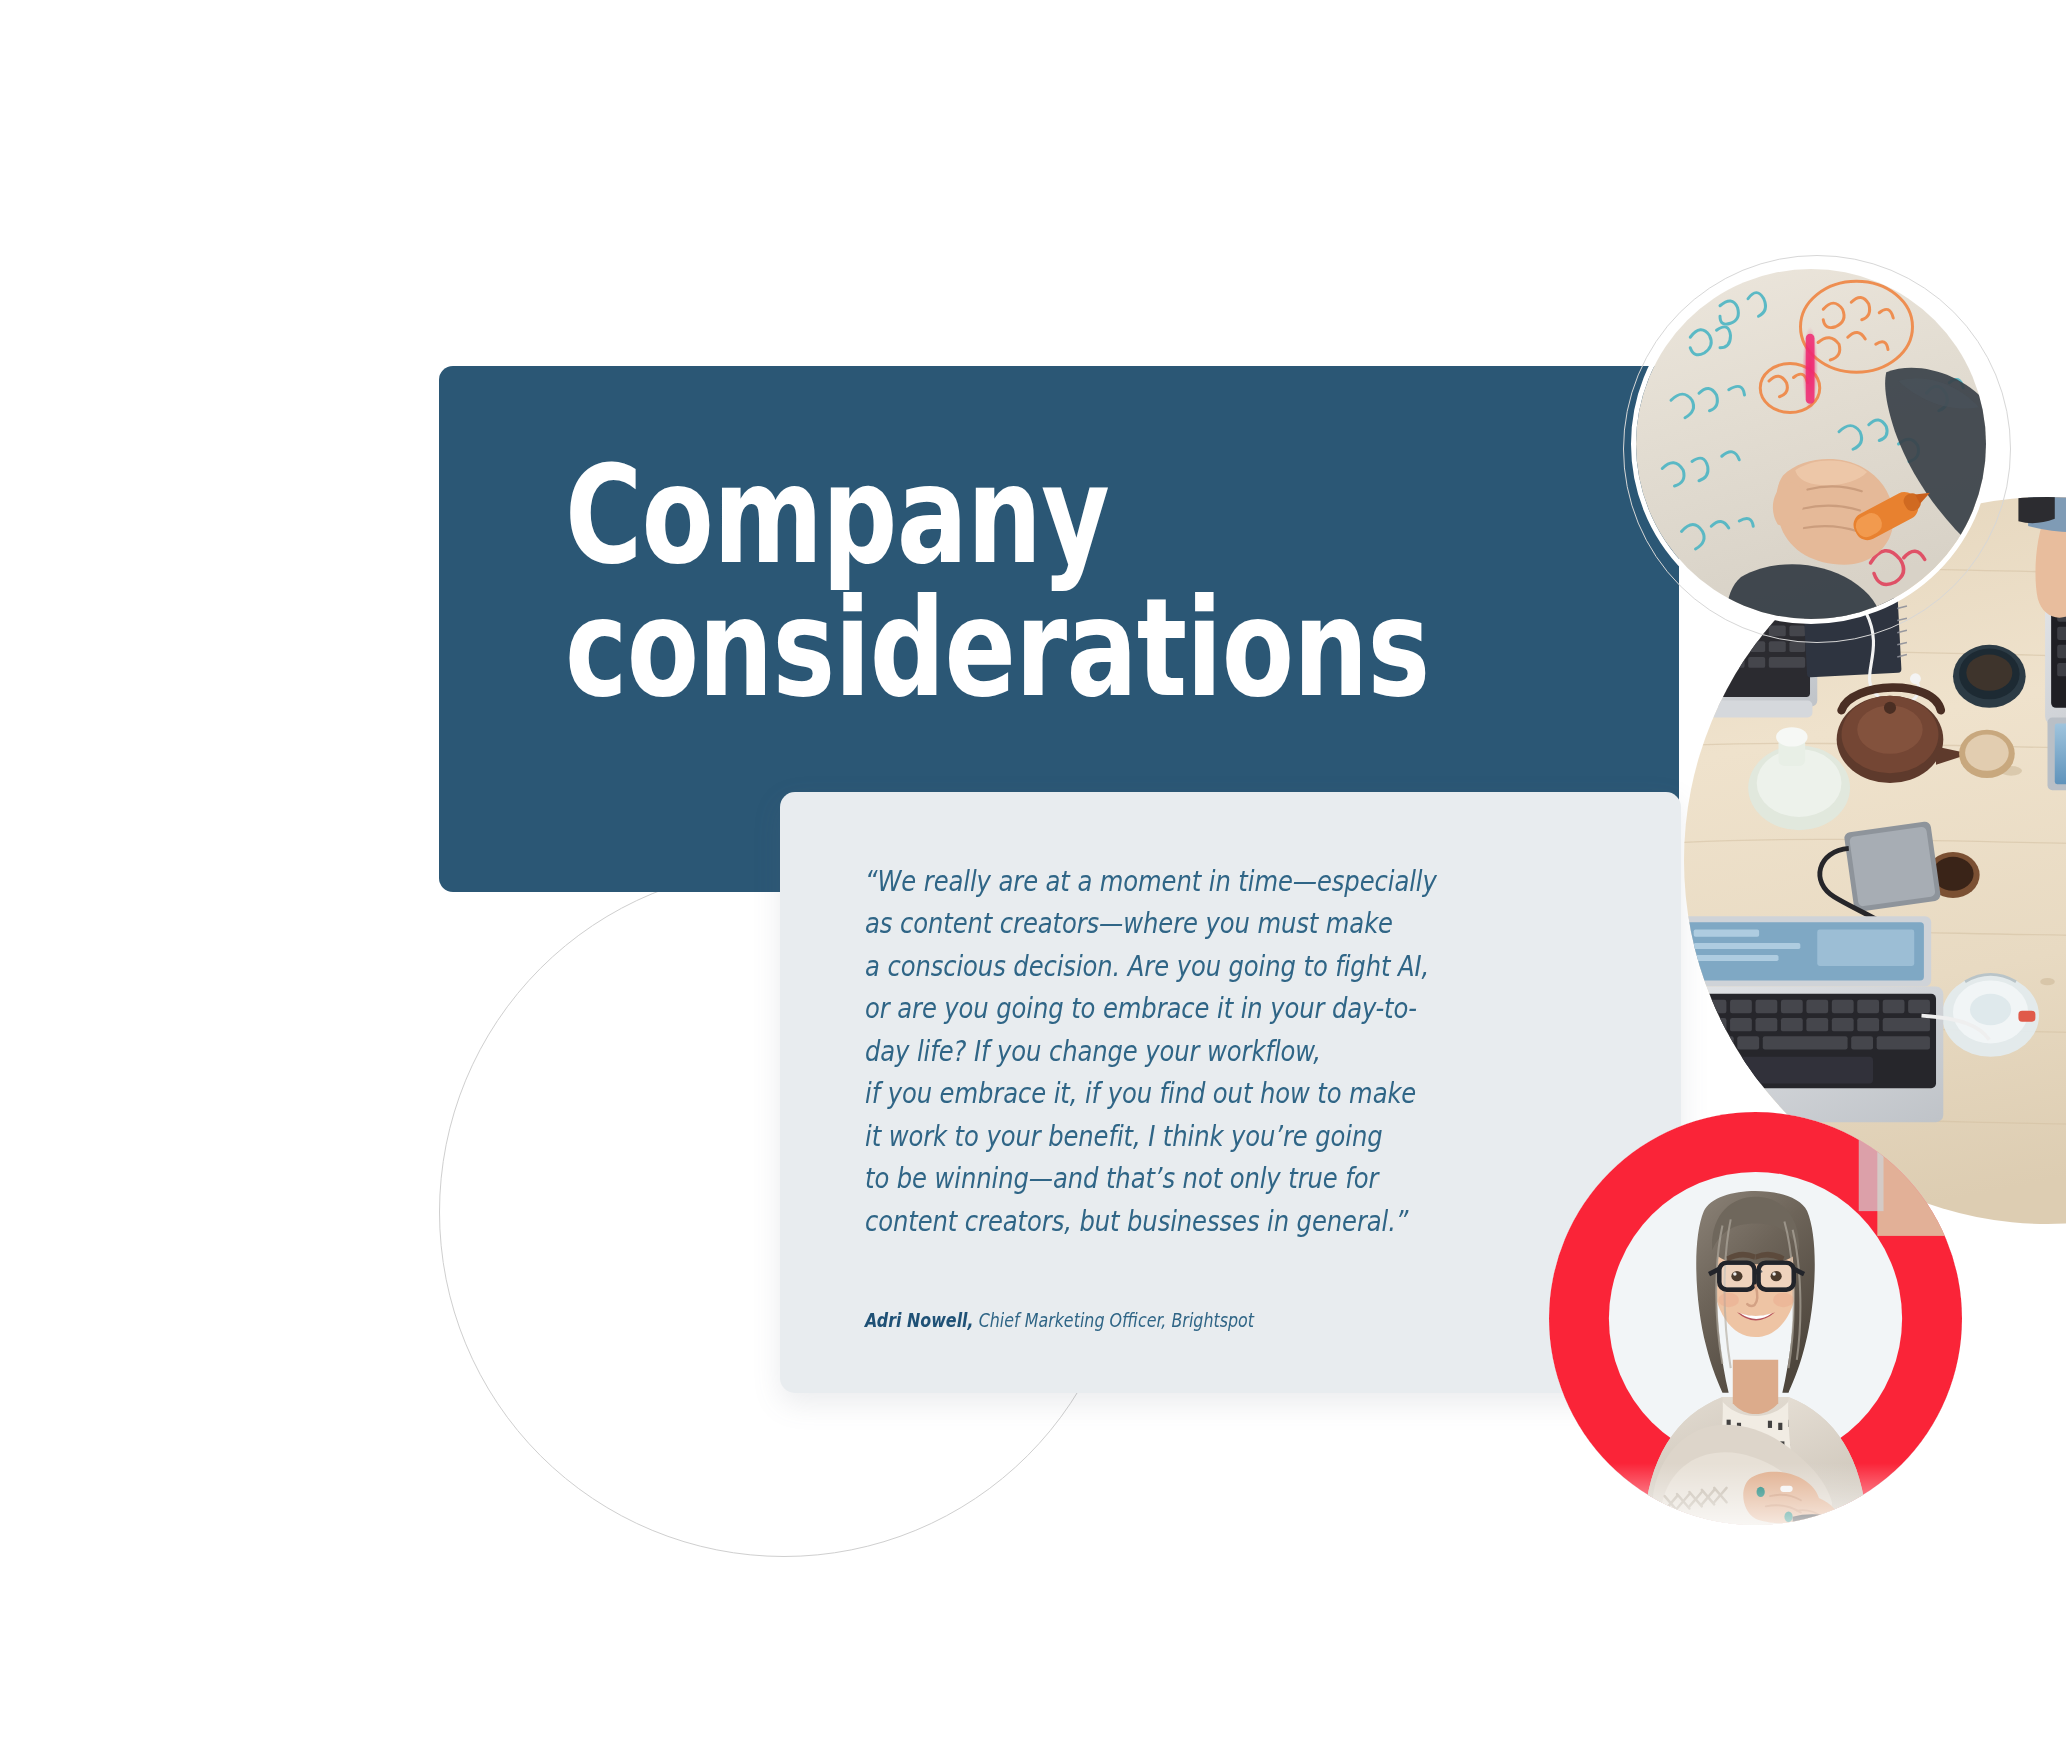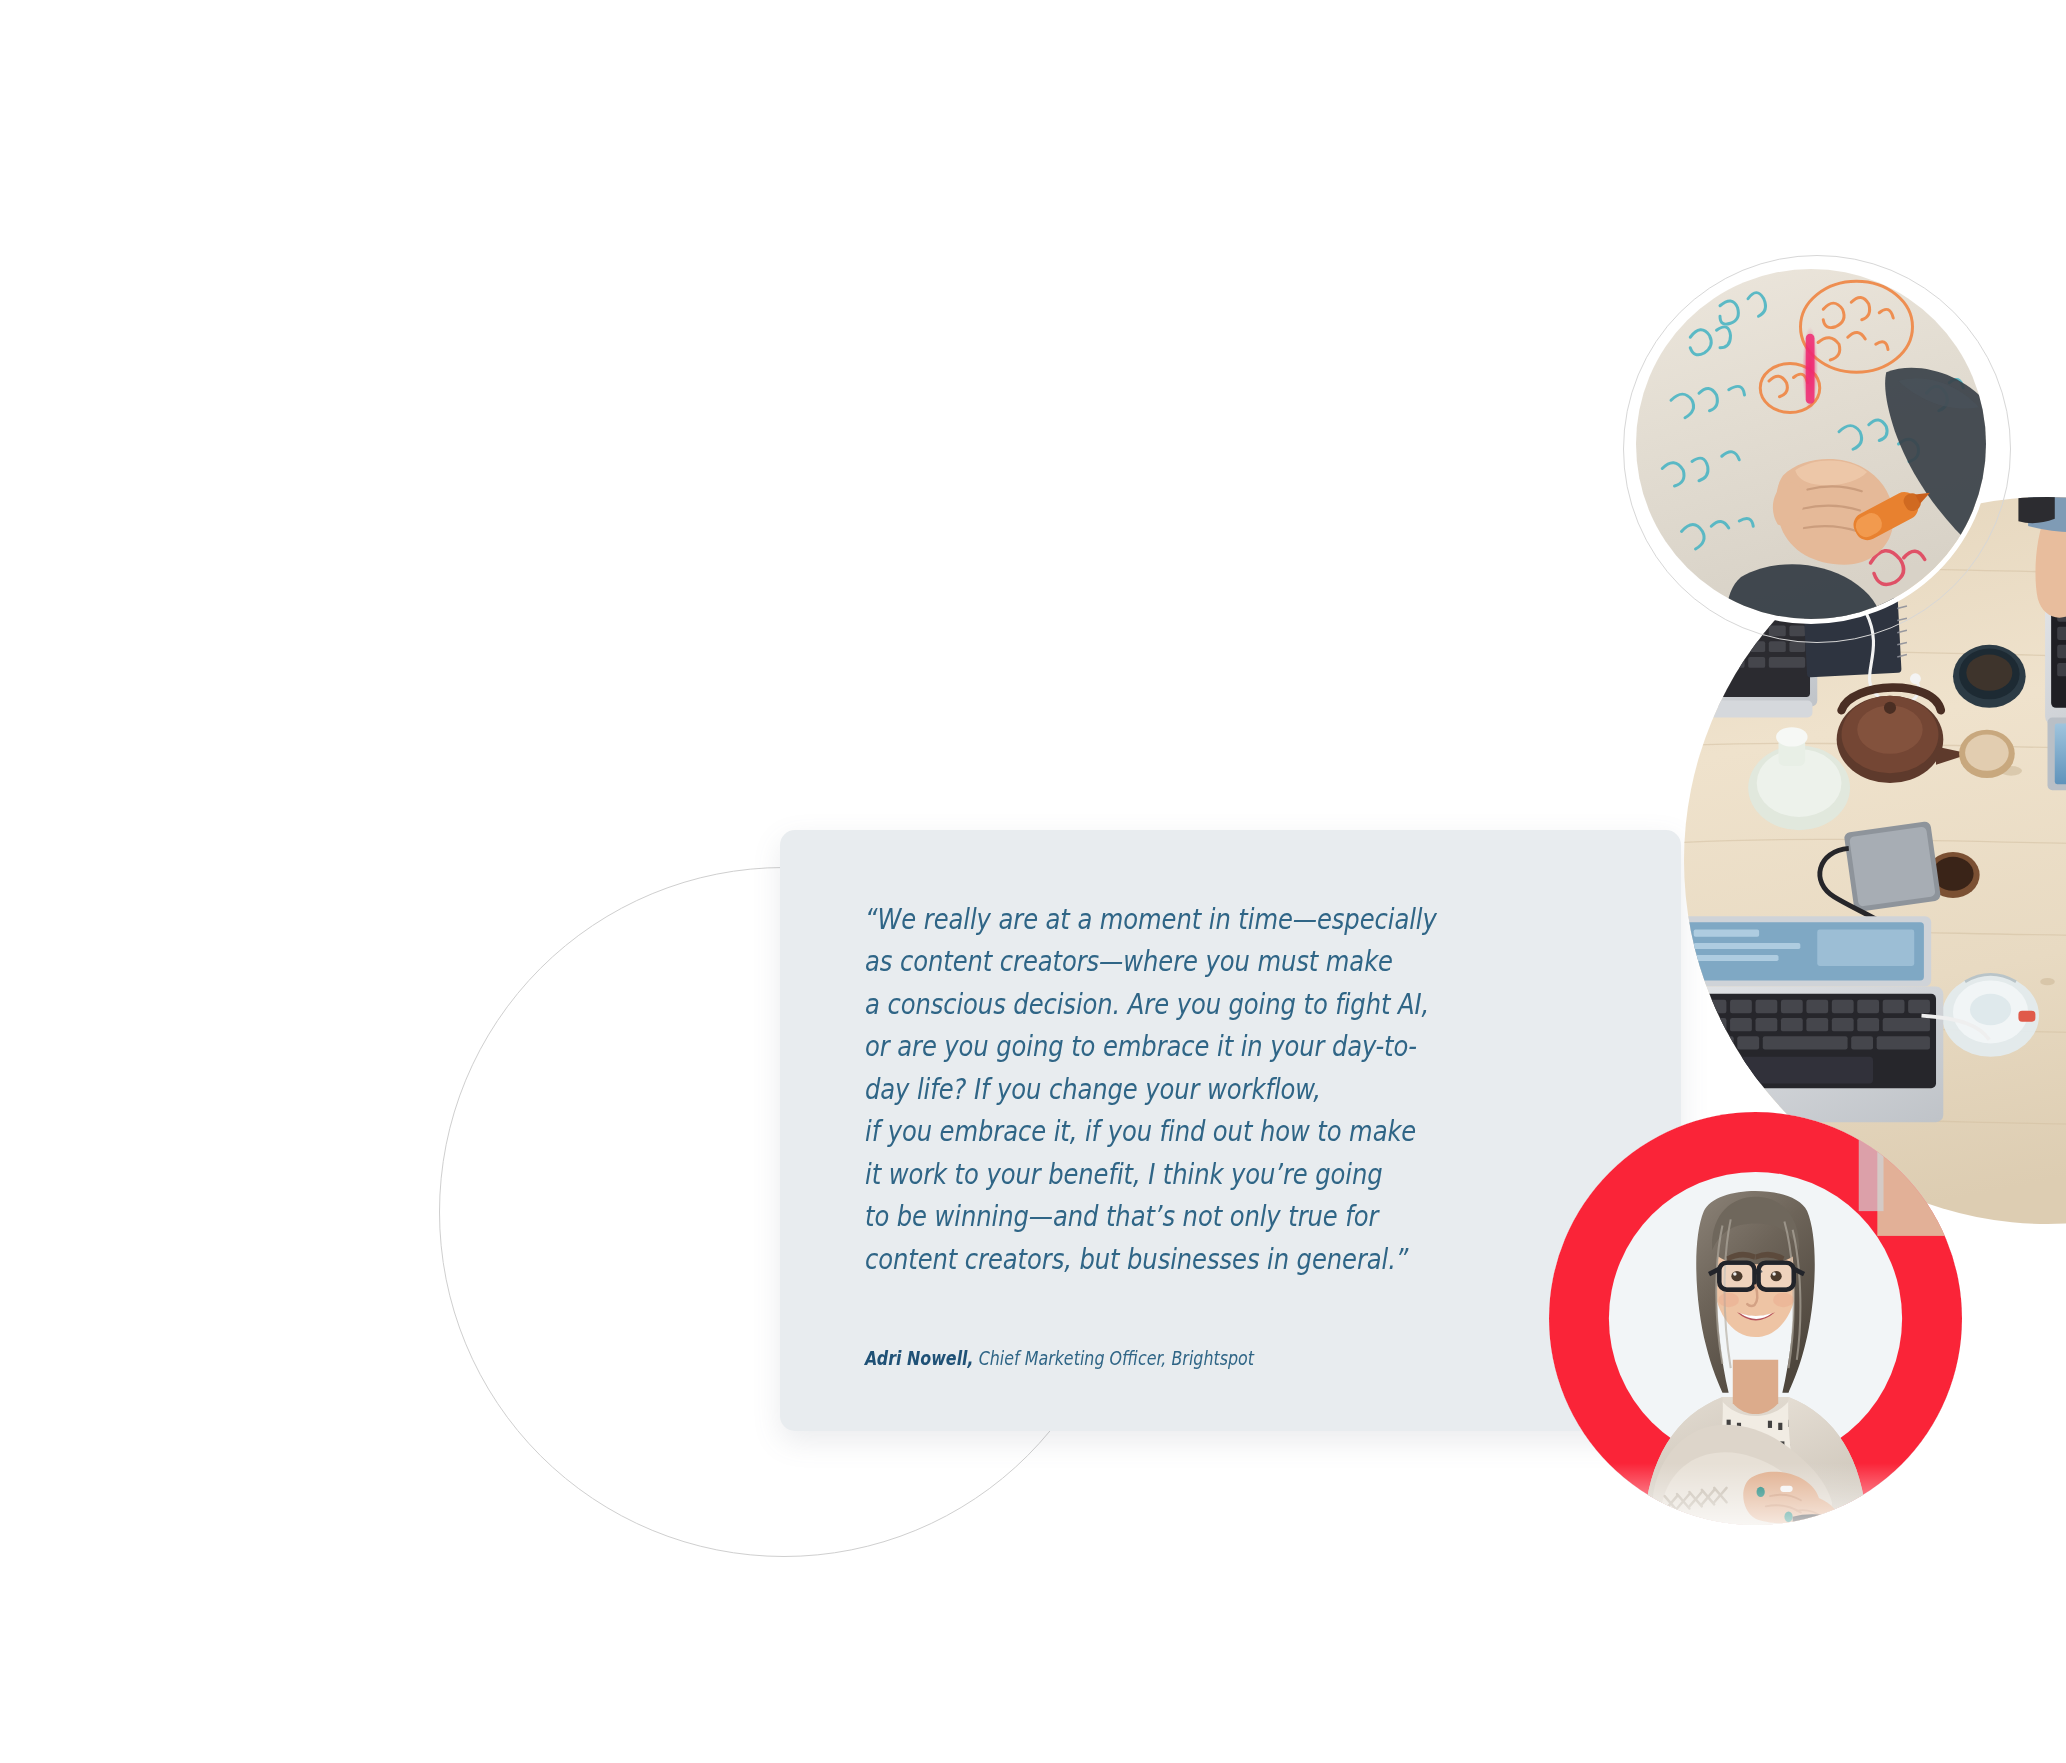--- a/index.html
+++ b/index.html
@@ -26,21 +26,21 @@
     color:#ffffff;
     font-family:"DejaVu Sans Condensed","Liberation Sans Narrow","Liberation Sans", sans-serif;
     font-weight:700; font-size:136px; line-height:0.98;
     letter-spacing:-0.8px; font-stretch:condensed;
     transform:scaleX(0.86); transform-origin:left top;
   }
   .title .ln { display:block; white-space:nowrap; }
 
   
   .quote-card{
-    position:absolute; left:780px; top:830px;
+    position:absolute; left:780px; top:792px;
     width:901px; height:601px;
     background:#e8ecef; border-radius:15px; z-index:4;
     box-shadow:0 10.7px 29px rgba(100,110,120,0.13);
   }
   .quote-text{
     position:absolute; left:85px; top:68px; width:711px;
     color:#2f6586;
     font-family:"DejaVu Sans Condensed","Liberation Sans Narrow","Liberation Sans", sans-serif;
     font-style:italic; font-weight:400;
     font-size:29px; line-height:1.465; letter-spacing:-0.1px;
@@ -523,20 +523,26 @@
 
       <g>
         <rect x="344" y="356" width="56" height="44" rx="3" fill="#f3f4f6" opacity="0.95"></rect>
         <g stroke="#9aa2ab" stroke-width="3" fill="none">
           <path d="M348,360 q5,-6 10,0 M348,372 q5,-6 10,0 M348,384 q5,-6 10,0 M348,396 q5,-6 10,0"></path>
         </g>
       </g>
     </svg>
   </div>
 
+  <div class="title-panel">
+    <div class="title">
+      <span class="ln">Company</span>
+      <span class="ln">considerations</span>
+    </div>
+  </div>
 
   <div class="quote-card">
     <div class="quote-text">
       <span class="ql">“We really are at a moment in time—especially</span>
       <span class="ql">as content creators—where you must make</span>
       <span class="ql">a conscious decision. Are you going to fight AI,</span>
       <span class="ql">or are you going to embrace it in your day-to-</span>
       <span class="ql">day life? If you change your workflow,</span>
       <span class="ql">if you embrace it, if you find out how to make</span>
       <span class="ql">it work to your benefit, I think you’re going</span>

